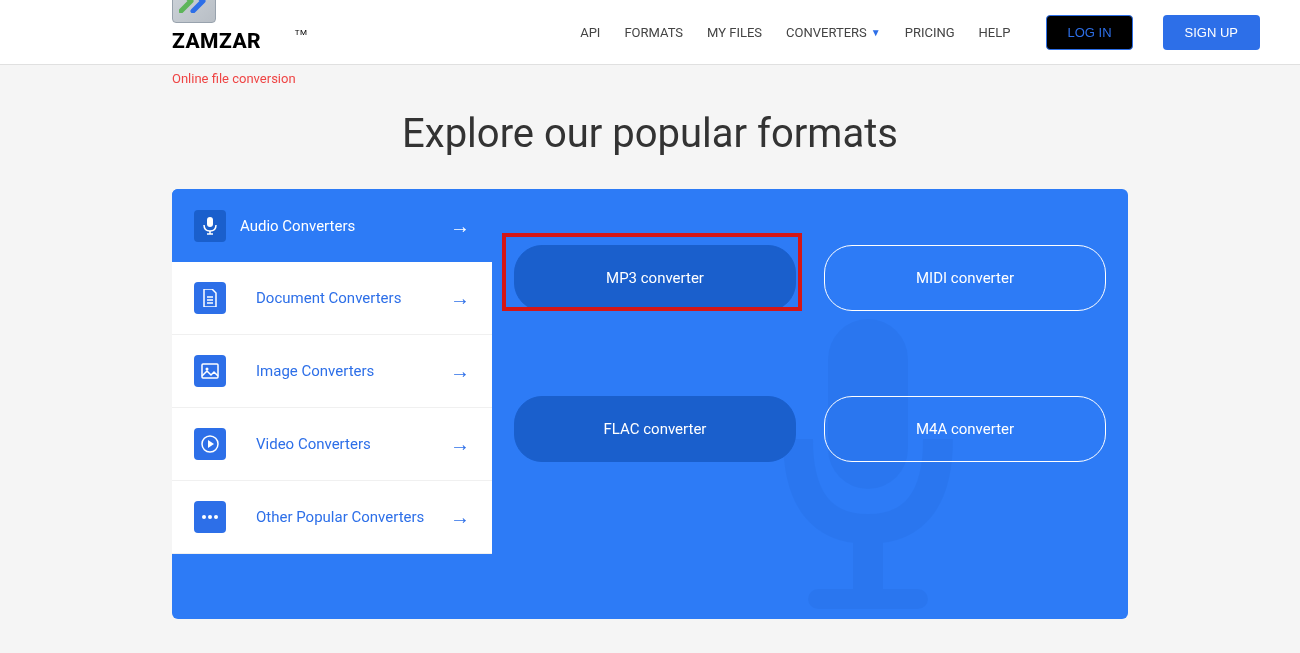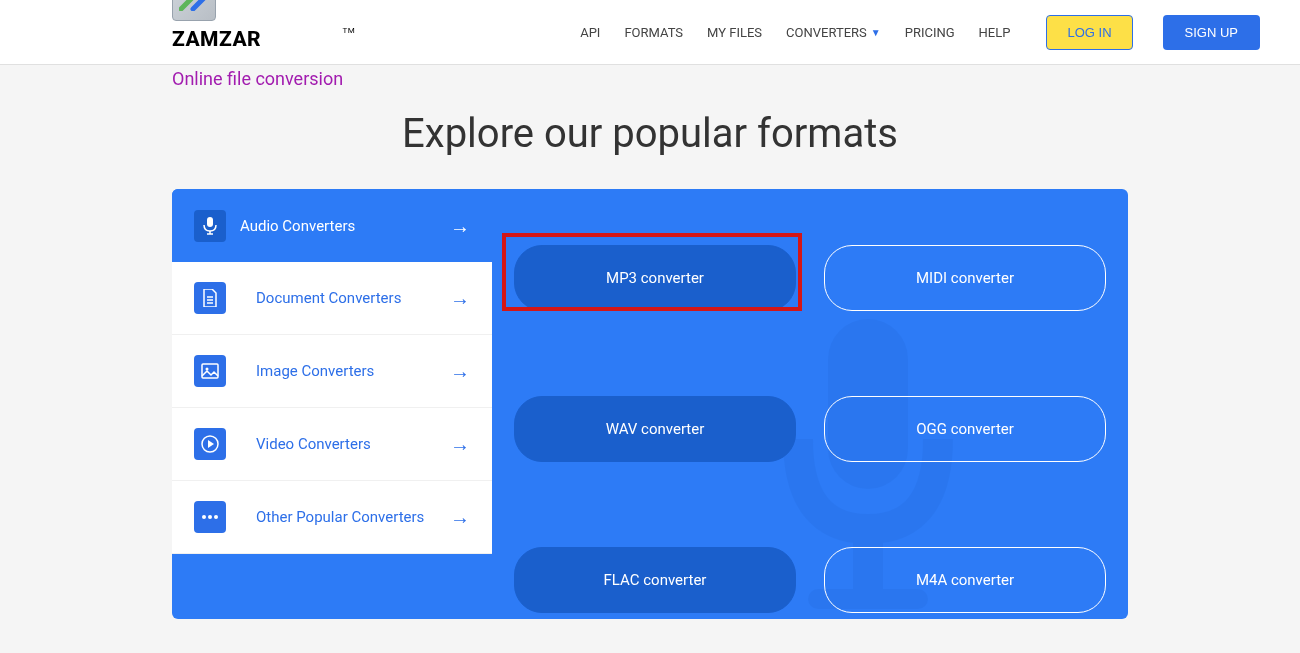--- a/index.html
+++ b/index.html
@@ -56,22 +56,22 @@
       position: relative;
     }
     .logo-tm {
       font-size: 8px;
       position: absolute;
       top: -2px;
       right: -12px;
       font-weight: normal;
     }
     .logo-sub {
-      font-size: 18px;
-      color: #a21caf;
+      font-size: 13px;
+      color: #ef4444;
       margin-top: 20px;
     }
     .nav {
       display: flex;
       align-items: center;
       gap: 24px;
     }
     .nav-item {
       font-size: 13px;
       color: #444;
@@ -80,21 +80,21 @@
       align-items: center;
       gap: 4px;
     }
     .caret {
       color: #2d6fe8;
       font-size: 10px;
     }
     .btn-outline {
       border: 1px solid #2d6fe8;
       color: #2d6fe8;
-      background: #fde047;
+      background: #000000;
       padding: 9px 20px;
       border-radius: 4px;
       font-size: 13px;
       cursor: pointer;
       margin-left: 12px;
     }
     .btn-primary {
       background: #2d6fe8;
       color: #fff;
       border: none;
@@ -329,23 +329,19 @@
     </div>
 
   </div>
 
   <div class="grid">
     <div class="row">
       <div class="pill filled">MP3 converter</div>
       <div class="pill">MIDI converter</div>
     </div>
     <div class="row">
-      <div class="pill filled">WAV converter</div>
-      <div class="pill">OGG converter</div>
-    </div>
-    <div class="row">
       <div class="pill filled">FLAC converter</div>
       <div class="pill">M4A converter</div>
     </div>
   </div>
 
   <div class="highlight"></div>
 </div>
 
 </body></html>

